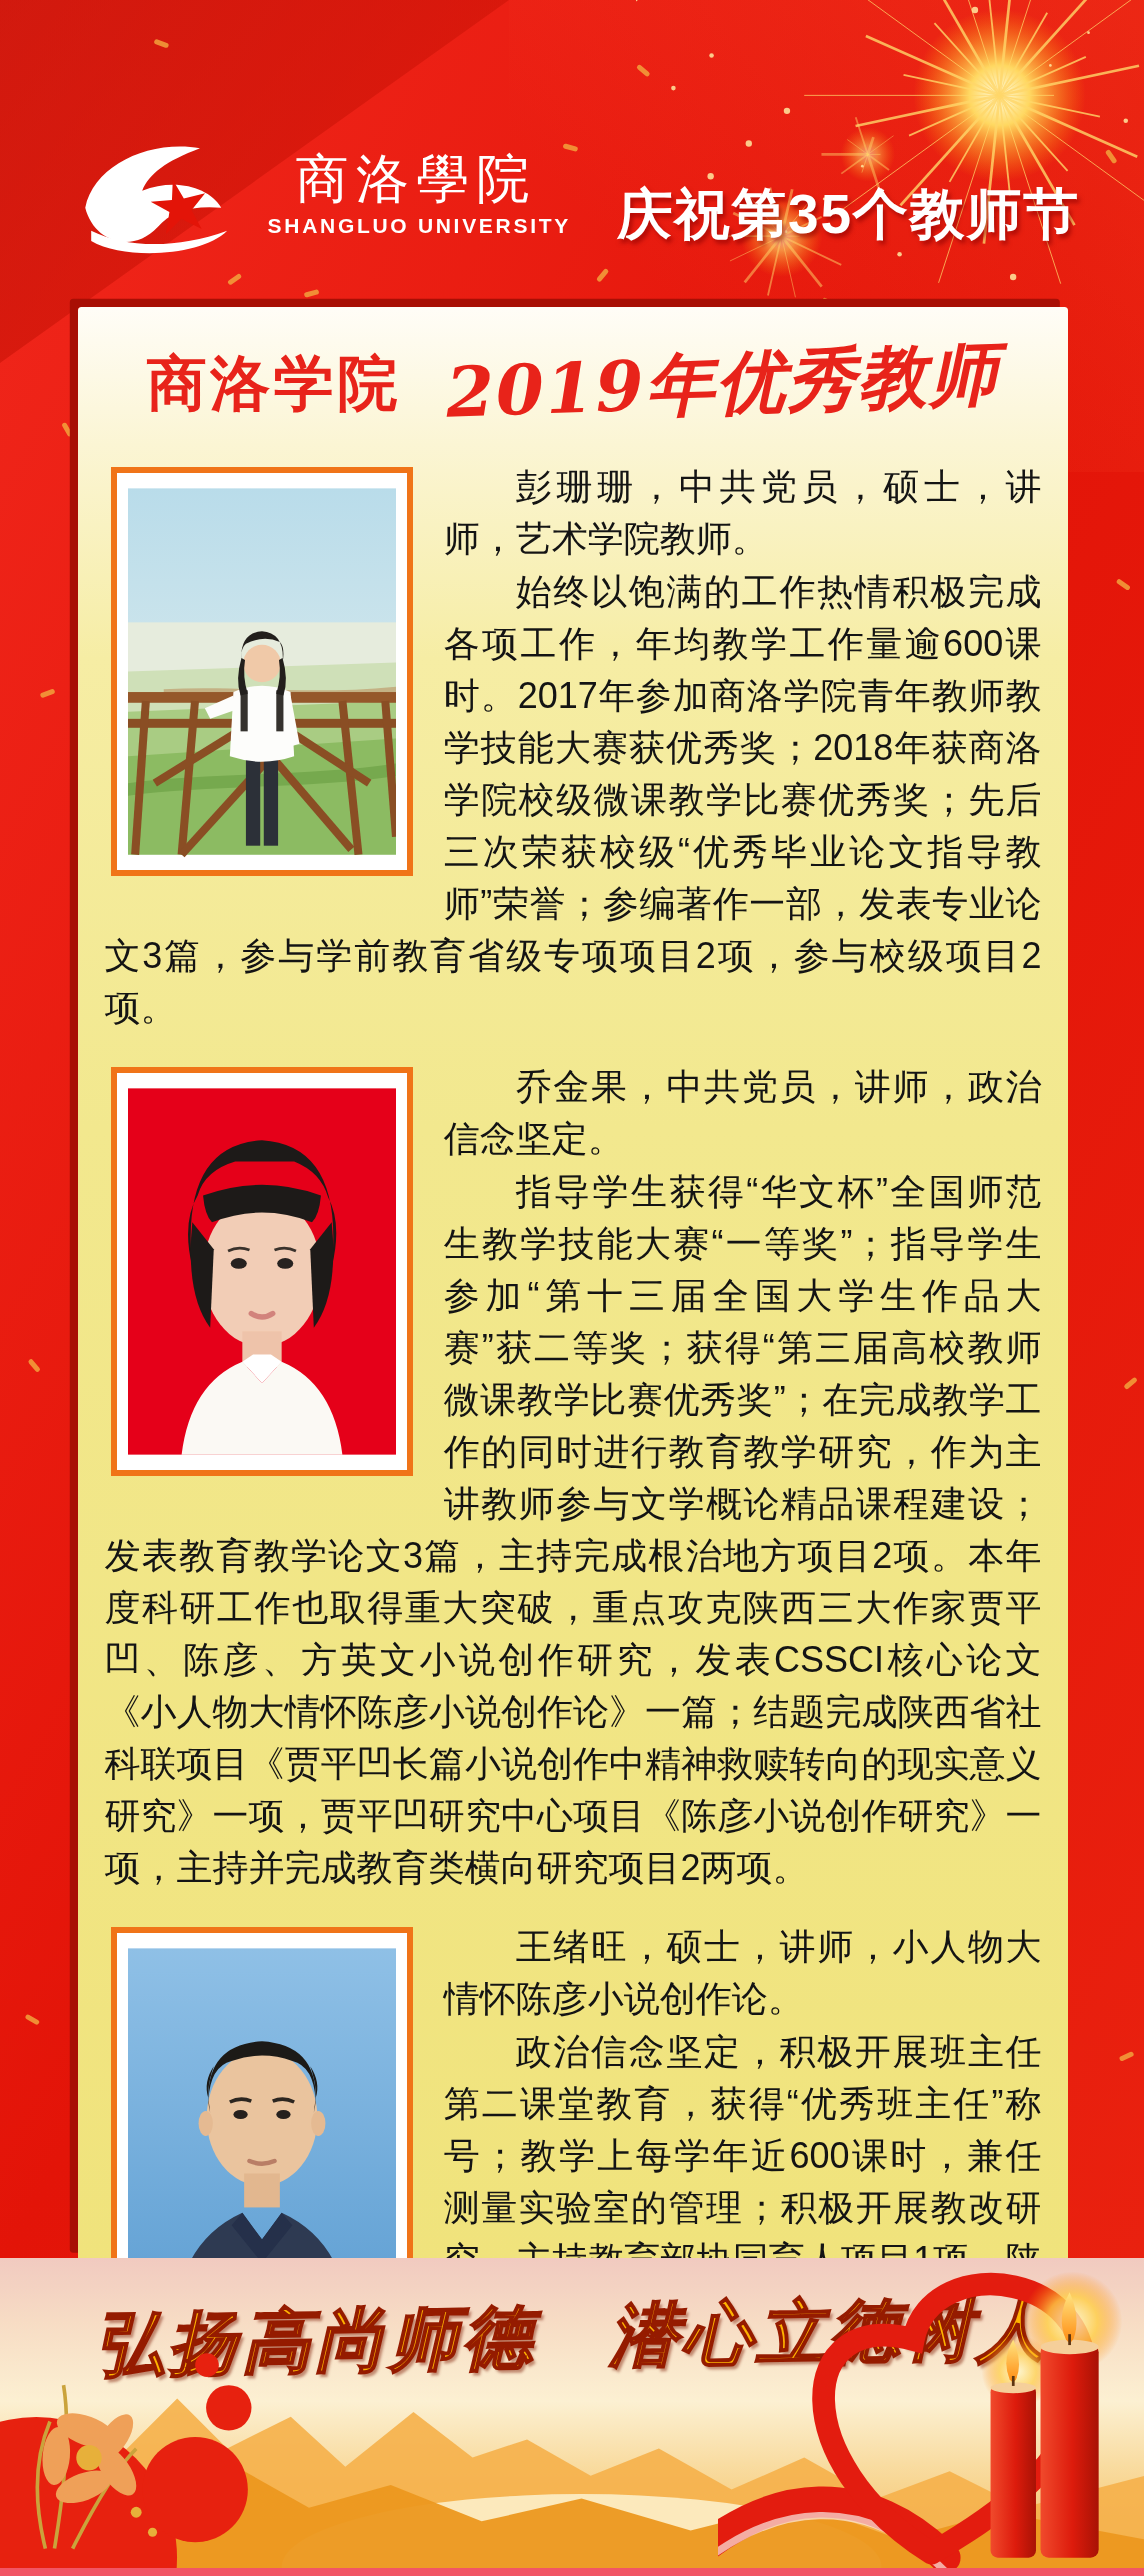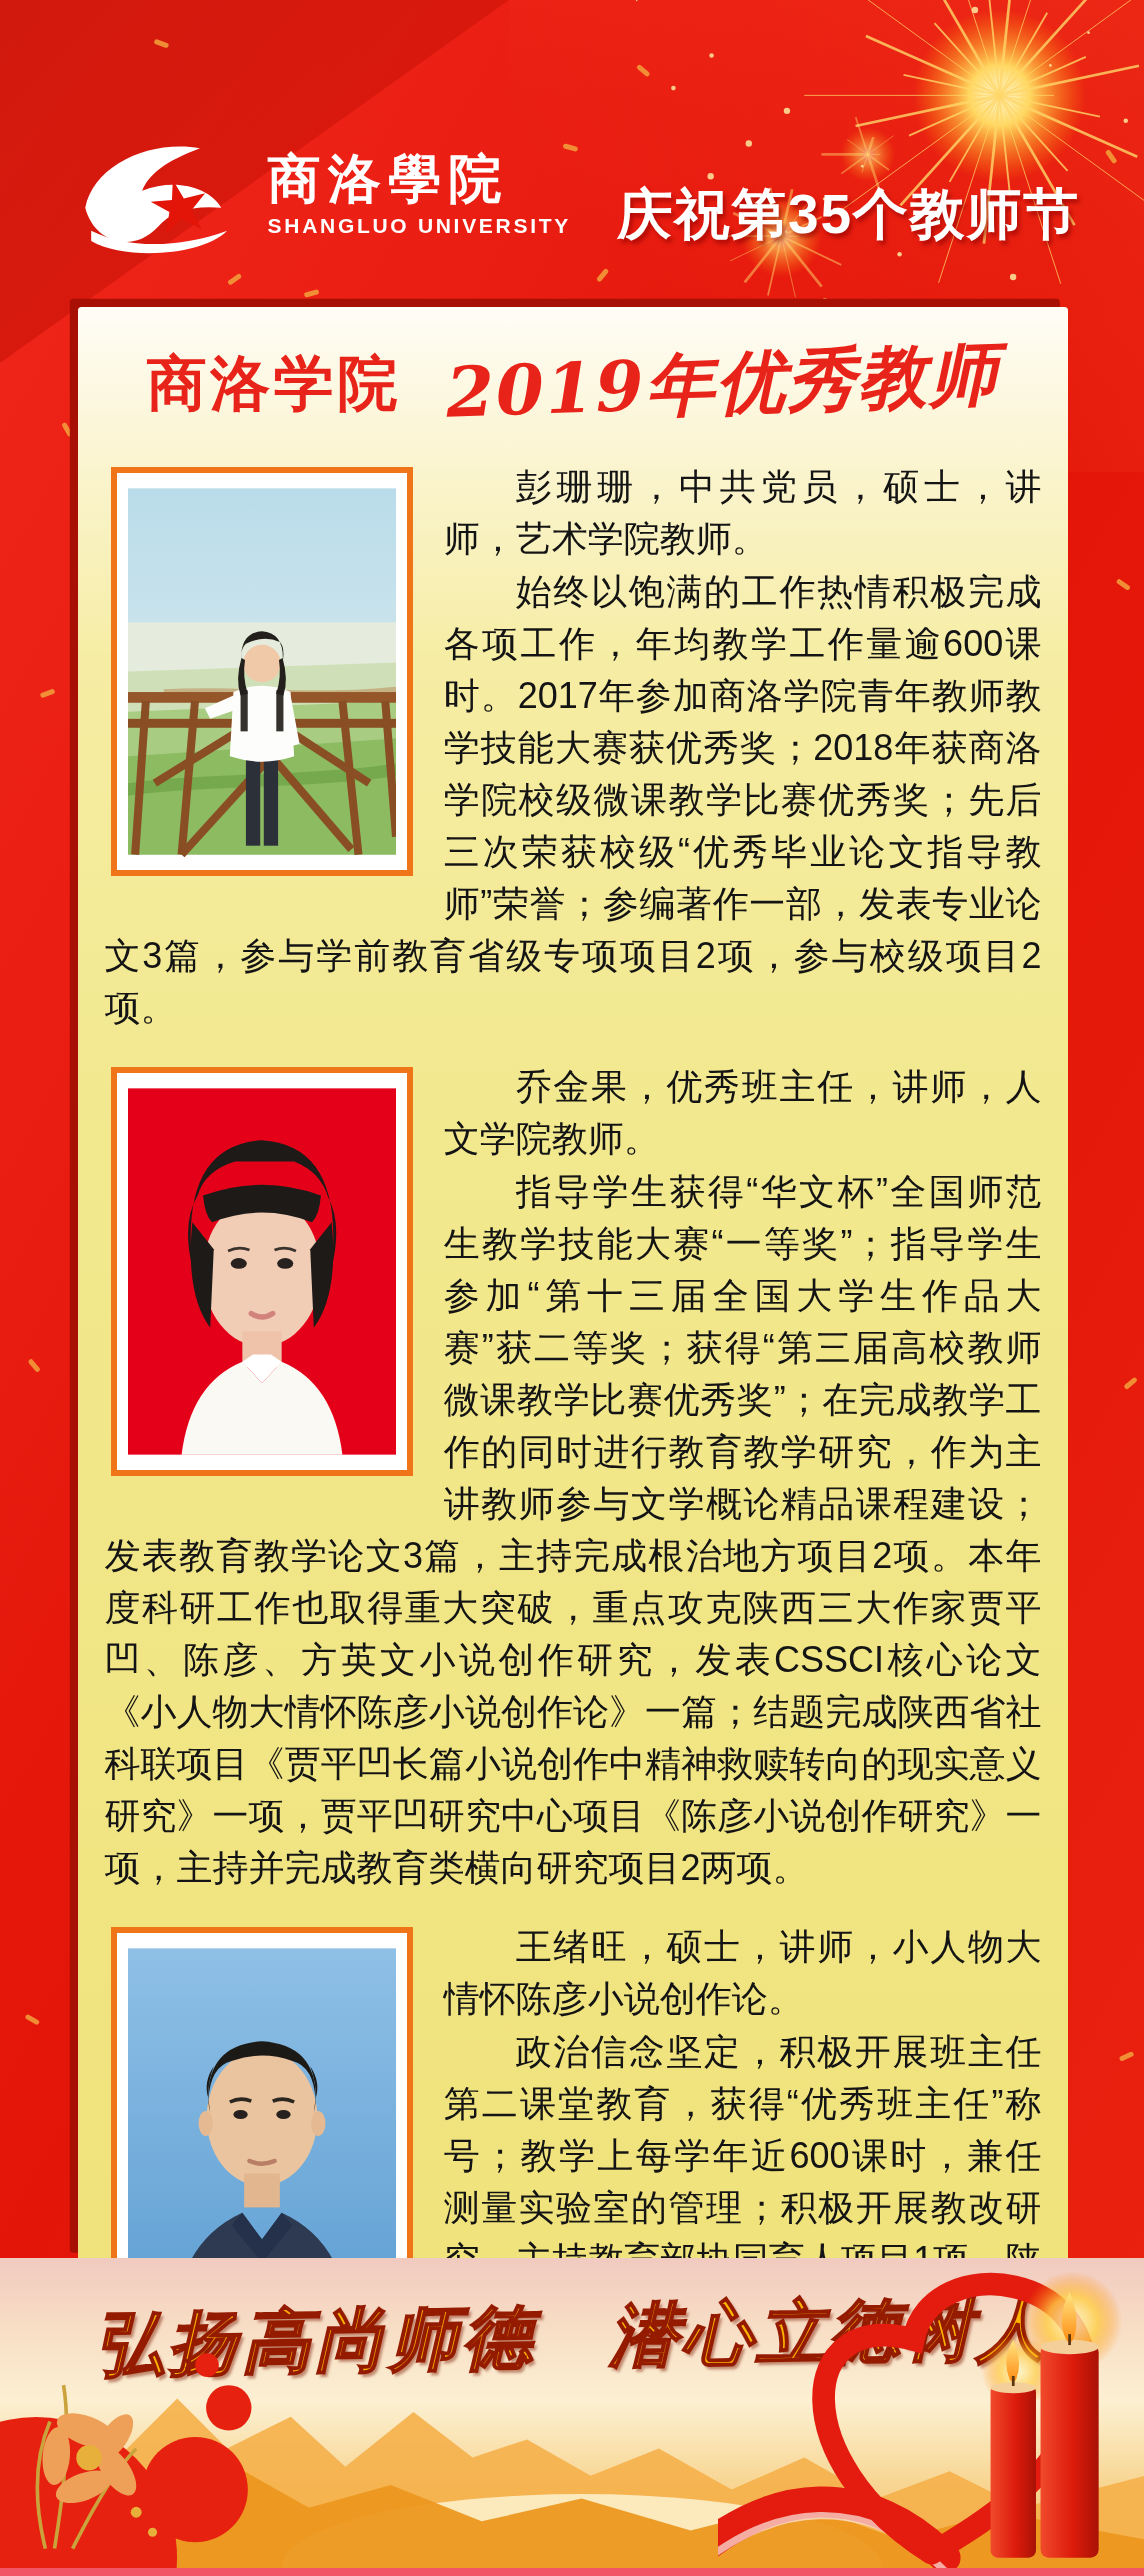--- a/index.html
+++ b/index.html
@@ -9,21 +9,21 @@
   
   .bg-sweep1{position:absolute;top:0;left:0;width:509px;height:363px;
     background:linear-gradient(135deg,#b80e03,#d71508);clip-path:polygon(0 0,100% 0,0 100%);opacity:.55;}
   .bg-sweep2{position:absolute;top:0;right:0;width:636px;height:472px;
     background:linear-gradient(225deg,#fb4a2a,transparent 70%);opacity:.35;}
   .fw{position:absolute;top:0;right:0;pointer-events:none;}
   .confetti{position:absolute;width:14.5px;height:4.5px;border-radius:2.7px;background:#f2a23c;opacity:.85;}
 
   
   .header{position:absolute;top:127px;left:71px;display:flex;align-items:center;gap:23.6px;}
-  .logo-text .cn{font-family:"DejaVu Serif",serif;font-weight:bold;color:#fff;font-size:53px;letter-spacing:7.3px;line-height:1;}
+  .logo-text .cn{font-family:"DejaVu Serif",serif;font-weight:normal;color:#fff;font-size:53px;letter-spacing:7.3px;line-height:1;margin-left:28px;}
   .logo-text .en{color:#fff;font-size:21px;font-weight:bold;letter-spacing:2.7px;margin-top:9px;}
   .banner{position:absolute;top:178px;right:65px;font-size:55px;font-weight:bold;color:#fff;
     letter-spacing:1.8px;text-shadow:2.7px 3.6px 4.5px rgba(140,0,0,.6);}
 
   
   .panel{position:absolute;left:78px;top:307px;width:990px;height:1954px;border-radius:3.6px;
     background:linear-gradient(180deg,#fffdf7 0%,#fbf5d4 7%,#f6eda4 18%,#f2e88e 42%,#f0e37c 100%);
     box-shadow:-8.2px -8.2px 0 0 #a80f05;overflow:hidden;}
   .panel-title{display:flex;justify-content:center;align-items:center;gap:45px;padding-top:27px;height:100px;}
   .title-school{font-size:60px;font-weight:bold;color:#e8231a;letter-spacing:3.6px;}
@@ -237,21 +237,21 @@
           <ellipse cx="124" cy="196" rx="9" ry="6" fill="#272220"></ellipse>
           <ellipse cx="176" cy="196" rx="9" ry="6" fill="#272220"></ellipse>
           <path d="M112 182 Q124 176 136 181" stroke="#3a322c" stroke-width="3" fill="none"></path>
           <path d="M164 181 Q176 176 188 182" stroke="#3a322c" stroke-width="3" fill="none"></path>
           <path d="M138 252 Q150 260 162 252" stroke="#d2837c" stroke-width="6" fill="none" stroke-linecap="round"></path>
           <rect x="128" y="272" width="44" height="40" fill="#eec3aa"></rect>
           <path d="M60 410 Q70 330 128 306 L150 330 L172 306 Q230 330 240 410 Z" fill="#fbf9f4"></path>
           <path d="M128 306 L150 330 L172 306 L160 298 L140 298 Z" fill="#fff"></path>
         </svg>
       </div>
-      <p>乔金果，优秀班主任，讲师，人文学院教师。</p>
+      <p>乔金果，中共党员，讲师，政治信念坚定。</p>
       <p>指导学生获得“华文杯”全国师范生教学技能大赛“一等奖”；指导学生参加“第十三届全国大学生作品大赛”获二等奖；获得“第三届高校教师微课教学比赛优秀奖”；在完成教学工作的同时进行教育教学研究，作为主讲教师参与文学概论精品课程建设；发表教育教学论文3篇，主持完成根治地方项目2项。本年度科研工作也取得重大突破，重点攻克陕西三大作家贾平凹、陈彦、方英文小说创作研究，发表CSSCI核心论文《小人物大情怀陈彦小说创作论》一篇；结题完成陕西省社科联项目《贾平凹长篇小说创作中精神救赎转向的现实意义研究》一项，贾平凹研究中心项目《陈彦小说创作研究》一项，主持并完成教育类横向研究项目2两项。</p>
     </div>
 
     <div class="teacher">
       <div class="photo-frame">
         <svg viewBox="0 0 300 410">
           <defs>
               <linearGradient id="bb" x1="0" y1="0" x2="0" y2="1">
             <stop offset="0" stop-color="#8fc0e6"></stop>
                 <stop offset="1" stop-color="#5f9fd3"></stop>

